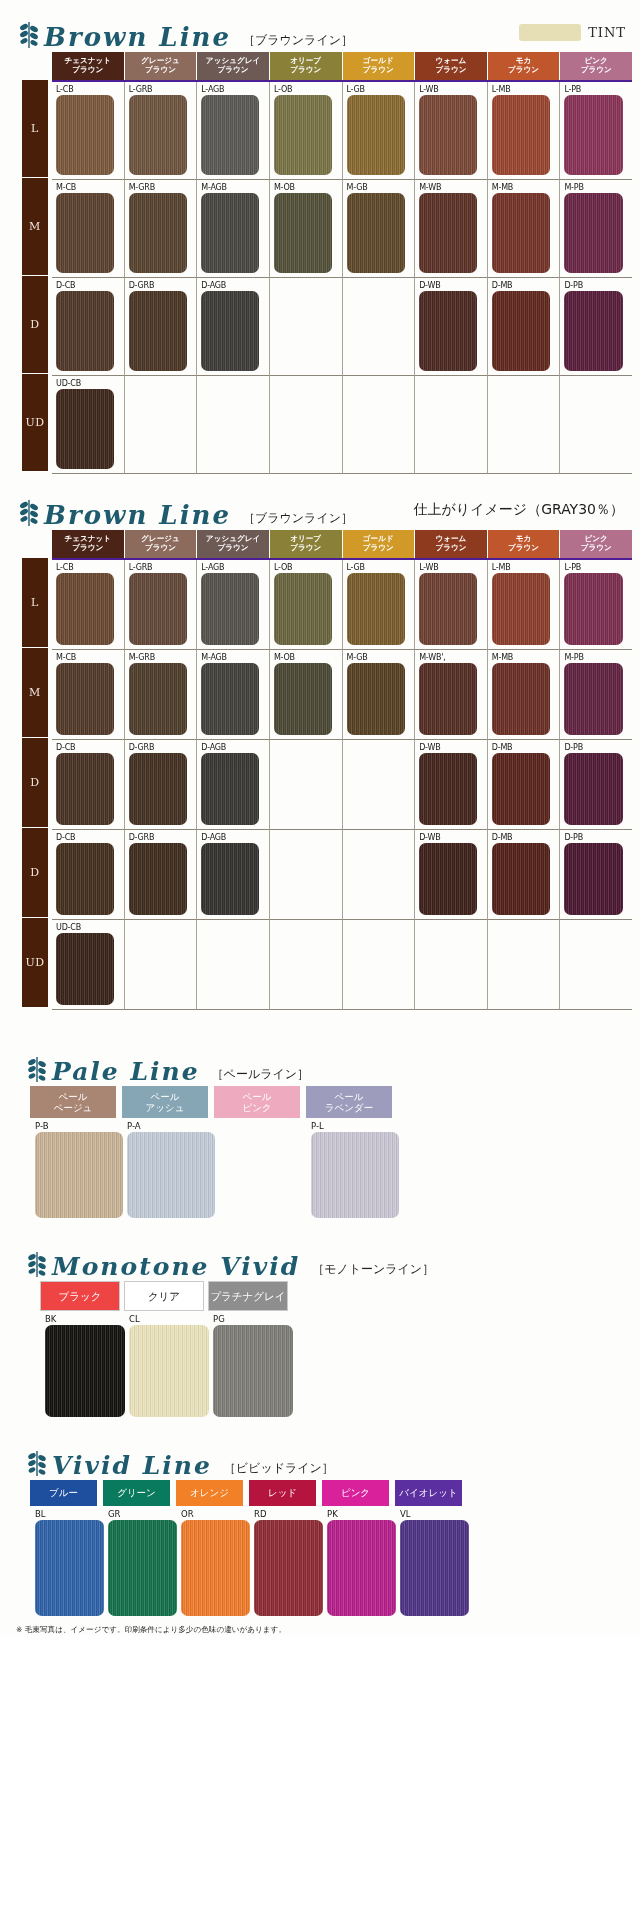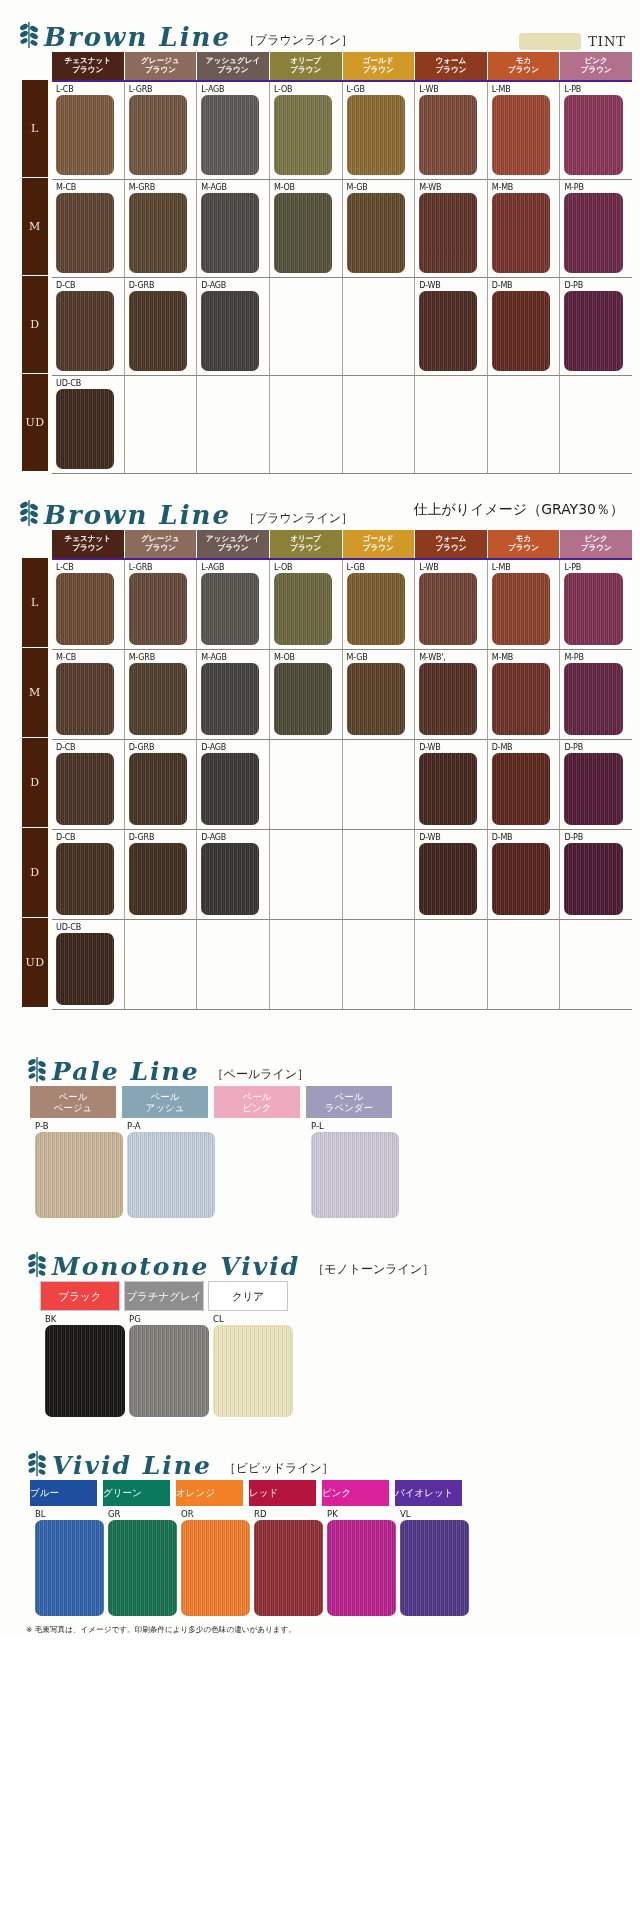--- a/index.html
+++ b/index.html
@@ -44,21 +44,21 @@
     color: #231f1d;
     margin-left: 12px;
     padding-bottom: 3px;
     white-space: nowrap;
   }
   .tint-wrap {
     margin-left: auto;
     display: flex;
     align-items: center;
     padding-right: 14px;
-    padding-bottom: 2px;
+    padding-bottom: 11px;
   }
   .tint-sw {
     width: 62px; height: 17px;
     border-radius: 3px;
     margin-right: 7px;
   }
   .tint-label {
     font-family: "DejaVu Serif", serif;
     font-size: 13px;
     color: #2b2b2b;
@@ -210,29 +210,29 @@
     display: flex; align-items: center; justify-content: center;
     border-right: 2px solid #fdfdfb;
     text-align: center;
     line-height: 1.15;
   }
   .vivid-hdr {
     height: 26px;
     color: #fff;
     font-family: Liberation Serif, serif;
     font-size: 9.5px;
-    display: flex; align-items: center; 
+    display: flex; align-items: center; justify-content: center;
     border-right: 2px solid #fdfdfb;
   }
 
   .footnote {
     font-family: "DejaVu Sans", sans-serif;
     font-size: 7.6px;
     color: #222;
-    padding-left: 26px;
+    padding-left: 16px;
     padding-top: 6px;
   }
 </style>
 </head>
 <body>
 
 <div class="page">
 
   <div style="height:22px"></div>
   <div class="sec-title-row">
@@ -765,36 +765,36 @@
         <div class="mini-col" style="width: 84px;">
           <div class="mono-hdr" style="background: #ef4444; color: rgb(255, 255, 255); border: 1px solid rgb(201, 201, 201); width: 80px;">
             <span>ブラック</span>
           </div>
           <div class="mini-cell">
             <div class="mini-code">BK</div>
             <div class="mini-sw" style="background: rgb(21, 19, 15); width: 80px; height: 92px;"></div>
           </div>
         </div>
         <div class="mini-col" style="width: 84px;">
+          <div class="mono-hdr" style="background: rgb(255, 255, 255); color: rgb(28, 28, 28); border: 1px solid rgb(201, 201, 201); width: 80px;">
+            <span>クリア</span>
+          </div>
+          <div class="mini-cell">
+            <div class="mini-code">CL</div>
+            <div class="mini-sw" style="background: rgb(236, 228, 189); width: 80px; height: 92px;"></div>
+          </div>
+        </div>
+        <div class="mini-col" style="width: 84px;">
           <div class="mono-hdr" style="background: rgb(142, 142, 142); color: rgb(255, 255, 255); border: 1px solid rgb(201, 201, 201); width: 80px;">
             <span>プラチナ</span>
             <span>グレイ</span>
           </div>
           <div class="mini-cell">
             <div class="mini-code">PG</div>
             <div class="mini-sw" style="background: rgb(126, 125, 120); width: 80px; height: 92px;"></div>
-          </div>
-        </div>
-        <div class="mini-col" style="width: 84px;">
-          <div class="mono-hdr" style="background: rgb(255, 255, 255); color: rgb(28, 28, 28); border: 1px solid rgb(201, 201, 201); width: 80px;">
-            <span>クリア</span>
-          </div>
-          <div class="mini-cell">
-            <div class="mini-code">CL</div>
-            <div class="mini-sw" style="background: rgb(236, 228, 189); width: 80px; height: 92px;"></div>
           </div>
         </div>
       </div>
   </div>
 
   <div style="height:30px"></div>
 
   <div class="sec-title-row" style="padding-left:26px;">
     <span class="leaf">
       <svg viewBox="0 0 22 30" width="22" height="30">

